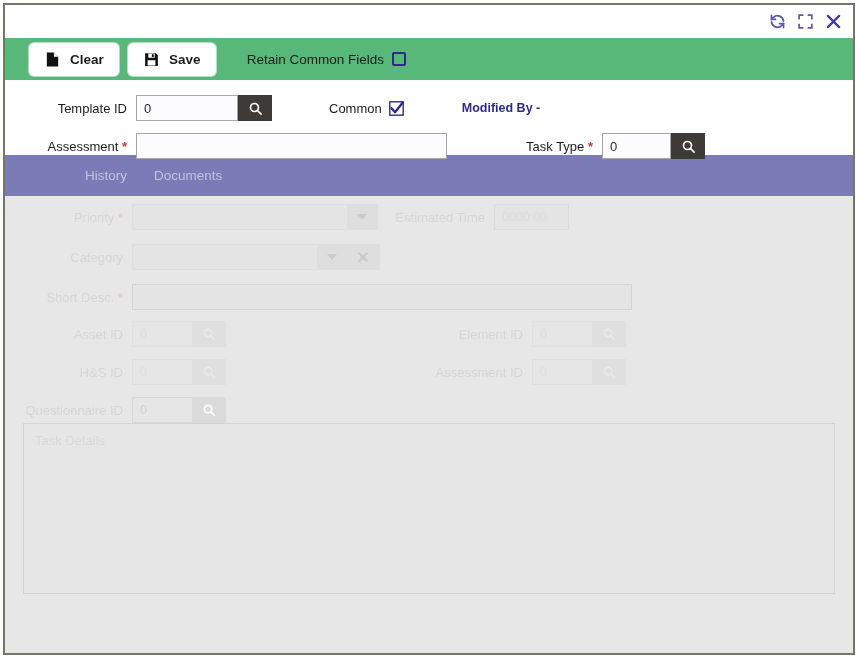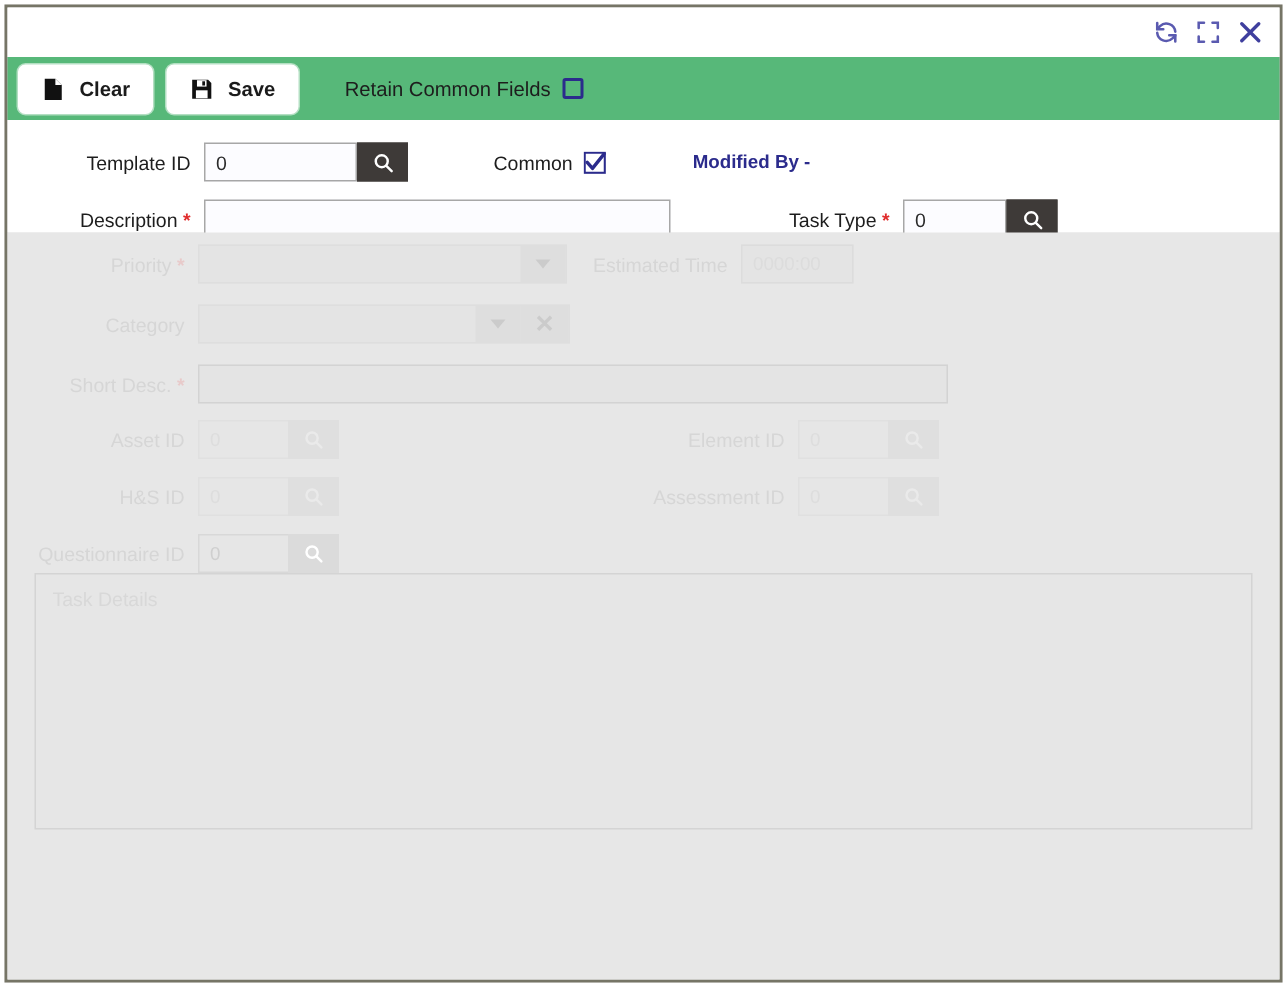--- a/index.html
+++ b/index.html
@@ -73,21 +73,21 @@
     cursor: pointer;
   }
 
   
   .toolbar {
     height: 42px;
     background: #57b879;
     flex: none;
     display: flex;
     align-items: center;
-    padding-left: 7px;
+    padding-left: 24px;
     box-sizing: border-box;
   }
   .tb-btn {
     height: 33px;
     min-width: 88px;
     background: #ffffff;
     border: 1.5px solid #ffffff;
     border-radius: 5px;
     display: flex;
     align-items: center;
@@ -413,41 +413,45 @@
             <rect x="1.3" y="1.3" width="21.4" height="21.4" fill="#ffffff" stroke="#2b2b8c" stroke-width="2.2"></rect>
             <path d="M4 11.5 L9.6 18 L22 2.5" fill="none" stroke="#2b2b8c" stroke-width="3.6" stroke-linecap="round" stroke-linejoin="round"></path>
           </svg>
         </span>
       </span>
       <span class="modified-by">Modified By -</span>
     </div>
 
     <div class="frow">
       <span class="flabel" style="width:122px">
-        <span>Description</span><span class="req"> *</span>
+        <span>Assessment</span><span class="req"> *</span>
       </span>
       <input class="txt" style="width: 311px;" type="text" value="">
 
       <span class="flabel" style="width:112px;padding-left:34px">
         <span>Task Type</span><span class="req"> *</span>
       </span>
       <span class="input-group">
         <input class="txt" style="width: 69px;" type="text" value="0">
         <span class="lookup-btn">
           <span>
             <svg viewBox="0 0 24 24" fill="none" stroke="#ffffff" stroke-width="2.6" stroke-linecap="round">
               <circle cx="10.4" cy="10.4" r="6.4"></circle>
               <line x1="15.3" y1="15.3" x2="21" y2="21"></line>
             </svg>
           </span>
         </span>
       </span>
     </div>
   </div>
 
+  <div class="tabbar">
+    <span class="tab">History</span>
+    <span class="tab">Documents</span>
+  </div>
 
   <div class="body-area">
 
     <div class="drow" style="left:0px; top:8px;">
       <span class="dlabel" style="width:118px">
         <span>Priority</span><span class="dreq"> *</span>
       </span>
       <span class="dsel" style="width:246px">
         <span class="dsel-field"></span>
         <span class="dcaret">

